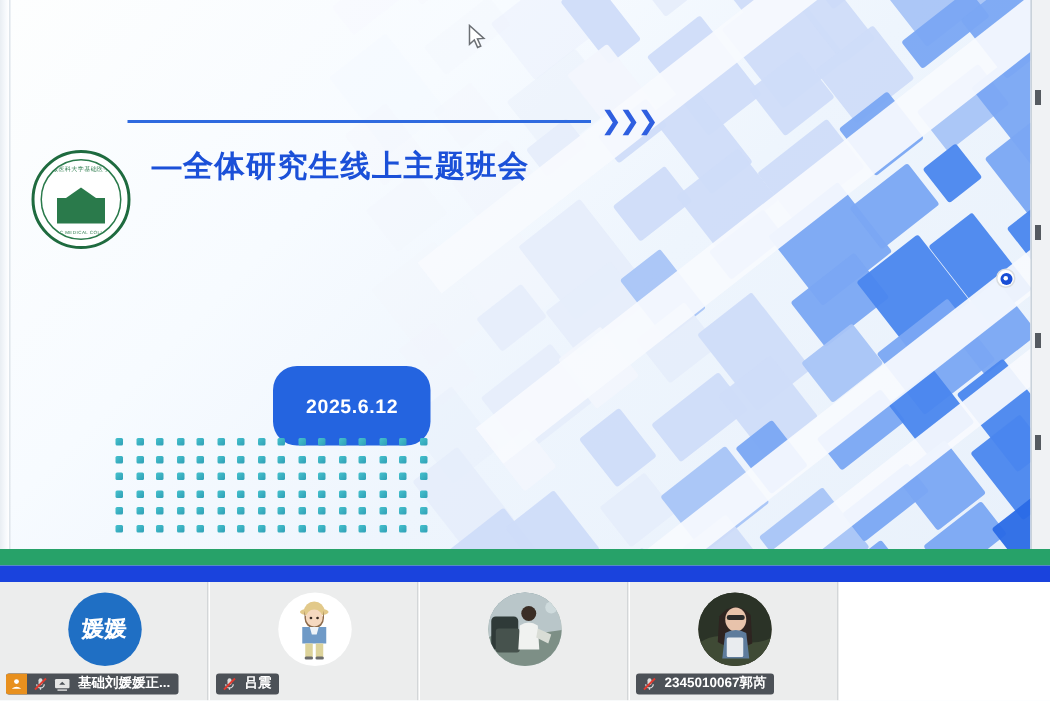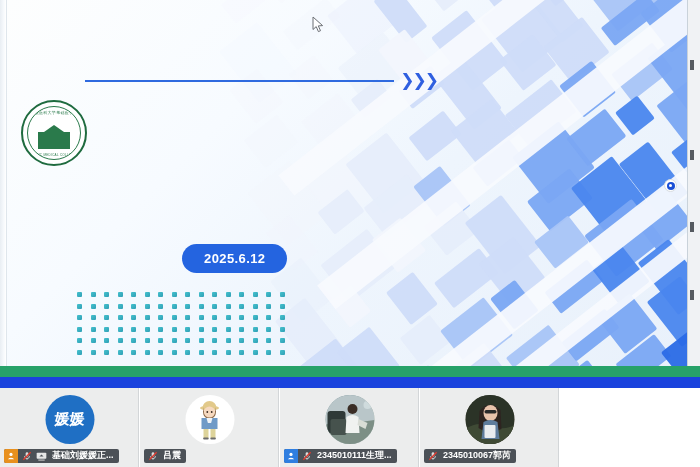--- a/index.html
+++ b/index.html
@@ -62,21 +62,21 @@
     color: #1b50d8; font-size: 25px; font-weight: bold; line-height: 1.24;
     letter-spacing: 0.5px; white-space: nowrap;
   }
   .sub-title {
     color: #1b50d8; font-size: 20px; font-weight: bold; line-height: 1.3;
     margin-top: 5px; margin-left: 16px; letter-spacing: 1px; white-space: nowrap;
   }
   #date-badge {
     position: absolute; left: 175px; top: 244px;
     background: #2464e0; color: #ffffff; border-radius: 16px;
-    padding: 7px 22px; font-size: 13px; font-weight: bold; letter-spacing: .4px;
+    padding: 19px 22px; font-size: 13px; font-weight: bold; letter-spacing: .4px;
   }
 
   
   #seal {
     position: absolute; left: 14px; top: 100px; width: 66px; height: 66px;
     border-radius: 50%; border: 2px solid #1f6b3f; background: #ffffff;
     display: flex; align-items: center; justify-content: center;
   }
   #seal .inner {
     width: 54px; height: 54px; border-radius: 50%; border: 1px solid #2a7a4b;
@@ -266,20 +266,21 @@
           <div class="sweep" style="left: 10px; top: 170px; width: 560px; height: 30px;"></div>
           <div class="sweep" style="left: 60px; top: 300px; width: 560px; height: 24px;"></div>
           <div class="sweep" style="left: -10px; top: 420px; width: 560px; height: 20px;"></div>
         </div>
 
       <div id="title-block">
         <div id="rule-row">
           <div id="rule"></div>
           <div id="chevrons">❯❯❯</div>
         </div>
+        <div class="sub-title">—全体研究生线上主题班会</div>
       </div>
 
       <div id="date-badge">2025.6.12</div>
 
       <div id="seal">
         <div class="inner">
           <div class="arcTop">安徽医科大学基础医学院</div>
           <div class="bldg"></div>
           <div class="arcBot">BASIC MEDICAL COLLEGE</div>
         </div>
@@ -476,37 +477,20 @@
             <rect width="49" height="49" fill="#b9c6c9"></rect>
             <path d="M0,30 Q14,22 28,28 L49,25 L49,49 L0,49 Z" fill="#7d8f86"></path>
             <rect x="2" y="16" width="18" height="22" rx="3" fill="#2f3a38"></rect>
             <rect x="5" y="24" width="16" height="16" rx="2" fill="#46524d"></rect>
             <circle cx="27" cy="14" r="5" fill="#3a2d25"></circle>
             <path d="M21,22 Q27,18 33,22 L34,38 L20,38 Z" fill="#f0f2f0"></path>
             <path d="M33,24 L42,28 L40,34 L32,30 Z" fill="#d9ddd6"></path>
             <circle cx="42" cy="10" r="4" fill="#cfdbdd"></circle>
           </svg>
         </div>
-        <div class="namebar">
-          <div class="host-chip blue">
-            <svg width="8" height="8" viewBox="0 0 10 10">
-              <circle cx="5" cy="3" r="2" fill="#fff"></circle>
-              <path d="M1,9 Q5,5.4 9,9 Z" fill="#fff"></path>
-            </svg>
-          </div>
-          <div class="ic">
-            <svg width="10" height="10" viewBox="0 0 12 12">
-              <rect x="4.4" y="1.4" width="3.2" height="5.6" rx="1.6" fill="#dcdcdc"></rect>
-              <path d="M3,6.1 A3,3 0 0 0 9,6.1" stroke="#dcdcdc" stroke-width="1" fill="none"></path>
-              <line x1="6" y1="9" x2="6" y2="10.6" stroke="#dcdcdc" stroke-width="1"></line>
-              <line x1="1.6" y1="10.4" x2="10.4" y2="1.6" stroke="#e03a2f" stroke-width="1.6"></line>
-            </svg>
-          </div>
-          <div class="nm">2345010111生理...</div>
-        </div>
         <div class="sep-line"></div>
       </div>
       <div class="tile-cell">
         <div class="avatar photo-b">
           <svg width="49" height="49" viewBox="0 0 49 49">
             <rect width="49" height="49" fill="#2b3327"></rect>
             <path d="M0,34 Q12,26 24,31 Q38,36 49,30 L49,49 L0,49 Z" fill="#3f4a35"></path>
             <path d="M14,16 Q24,4 35,15 L36,34 Q24,40 13,33 Z" fill="#2e2420"></path>
             <ellipse cx="25" cy="18" rx="7" ry="8" fill="#e8c3ab"></ellipse>
             <rect x="19" y="15" width="12" height="3.4" rx="1.6" fill="#2a2a2a"></rect>

